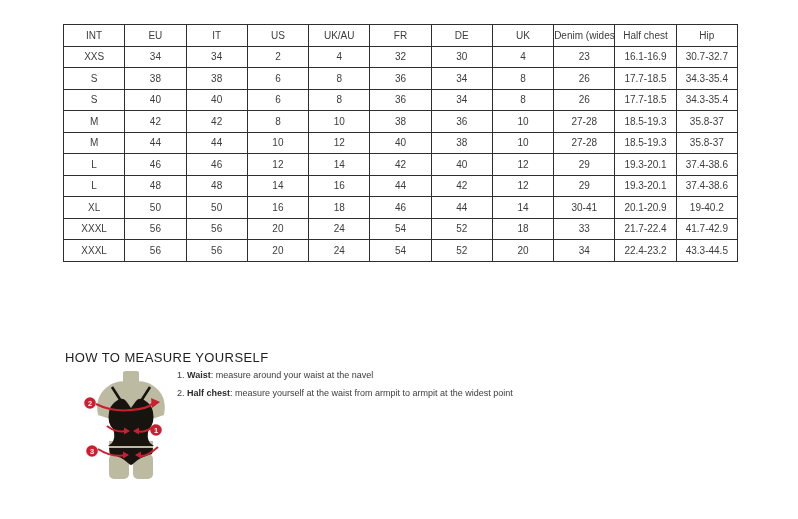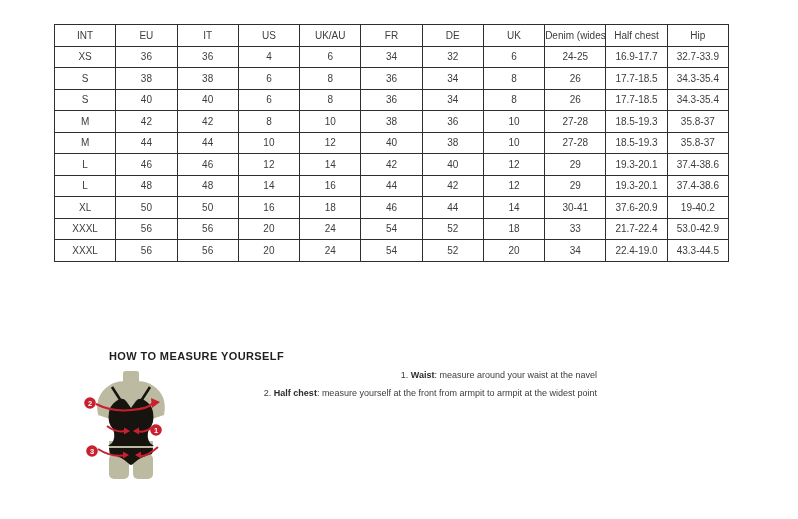--- a/index.html
+++ b/index.html
@@ -2,37 +2,37 @@
 <html><head>
 <meta charset="utf-8">
 <style>
   html,body{margin:0;padding:0;}
   body{
     width:798px;height:519px;position:relative;background:#ffffff;
     font-family:"Liberation Sans", sans-serif;overflow:hidden;
   }
   
   .size-table{
-    position:absolute;left:54px;top:24px;width:675px;
+    position:absolute;left:63px;top:24px;width:675px;
     border-collapse:collapse;table-layout:fixed;
   }
   .size-table th,.size-table td{
     border:1px solid #2e2e2e;
     height:20.5px;padding:0;
     font-size:10px;font-weight:normal;color:#3c3c3c;
     text-align:center;vertical-align:middle;
     white-space:nowrap;overflow:hidden;
   }
   
   .measure-heading{
     position:absolute;left:65px;top:350px;
-    font-size:11px;font-weight:bold;letter-spacing:.4px;color:#1f1f1f;margin-left:44px;
+    font-size:13px;font-weight:normal;letter-spacing:.4px;color:#1f1f1f;
   }
   .figure-wrap{position:absolute;left:82px;top:371px;width:104px;height:110px;}
-  .steps{position:absolute;left:177px;top:370px;width:420px;text-align:right;}
+  .steps{position:absolute;left:177px;top:370px;width:420px;}
   .step{font-size:9px;color:#3c3c3c;margin-bottom:7.5px;line-height:10px;}
   .step .term{font-weight:bold;color:#2b2b2b;}
   .badge-num{font-size:7.5px;font-weight:bold;fill:#ffffff;font-family:"Liberation Sans",sans-serif;}
 </style>
 </head>
 <body>
 
 <table class="size-table">
   <thead>
     <tr>
@@ -44,31 +44,31 @@
         <th>FR</th>
         <th>DE</th>
         <th>UK</th>
         <th>Denim (widest)</th>
         <th>Half chest</th>
         <th>Hip</th>
       </tr>
   </thead>
   <tbody>
       <tr>
-        <td>XS</td>
-        <td>36</td>
-        <td>36</td>
+        <td>XXS</td>
+        <td>34</td>
+        <td>34</td>
+        <td>2</td>
         <td>4</td>
-        <td>6</td>
-        <td>34</td>
         <td>32</td>
-        <td>6</td>
-        <td>24-25</td>
-        <td>16.9-17.7</td>
-        <td>32.7-33.9</td>
+        <td>30</td>
+        <td>4</td>
+        <td>23</td>
+        <td>16.1-16.9</td>
+        <td>30.7-32.7</td>
       </tr>
       <tr>
         <td>S</td>
         <td>38</td>
         <td>38</td>
         <td>6</td>
         <td>8</td>
         <td>36</td>
         <td>34</td>
         <td>8</td>
@@ -144,47 +144,47 @@
       <tr>
         <td>XL</td>
         <td>50</td>
         <td>50</td>
         <td>16</td>
         <td>18</td>
         <td>46</td>
         <td>44</td>
         <td>14</td>
         <td>30-41</td>
-        <td>37.6-20.9</td>
+        <td>20.1-20.9</td>
         <td>19-40.2</td>
       </tr>
       <tr>
         <td>XXXL</td>
         <td>56</td>
         <td>56</td>
         <td>20</td>
         <td>24</td>
         <td>54</td>
         <td>52</td>
         <td>18</td>
         <td>33</td>
         <td>21.7-22.4</td>
-        <td>53.0-42.9</td>
+        <td>41.7-42.9</td>
       </tr>
       <tr>
         <td>XXXL</td>
         <td>56</td>
         <td>56</td>
         <td>20</td>
         <td>24</td>
         <td>54</td>
         <td>52</td>
         <td>20</td>
         <td>34</td>
-        <td>22.4-19.0</td>
+        <td>22.4-23.2</td>
         <td>43.3-44.5</td>
       </tr>
     </tbody>
 </table>
 
 <div class="measure-heading">HOW TO MEASURE YOURSELF</div>
 
 <div class="figure-wrap">
   <svg width="104" height="110" viewBox="0 0 104 110">
 
@@ -224,15 +224,15 @@
   </svg>
 </div>
 
 <div class="steps">
   <div class="step">
     <span>1.</span>
     <span class="term">Waist</span><span>: measure around your waist at the navel</span>
   </div>
   <div class="step">
     <span>2.</span>
-    <span class="term">Half chest</span><span>: measure yourself at the front from armpit to armpit at the widest point</span>
+    <span class="term">Half chest</span><span>: measure yourself at the waist from armpit to armpit at the widest point</span>
   </div>
 </div>
 
 </body></html>

